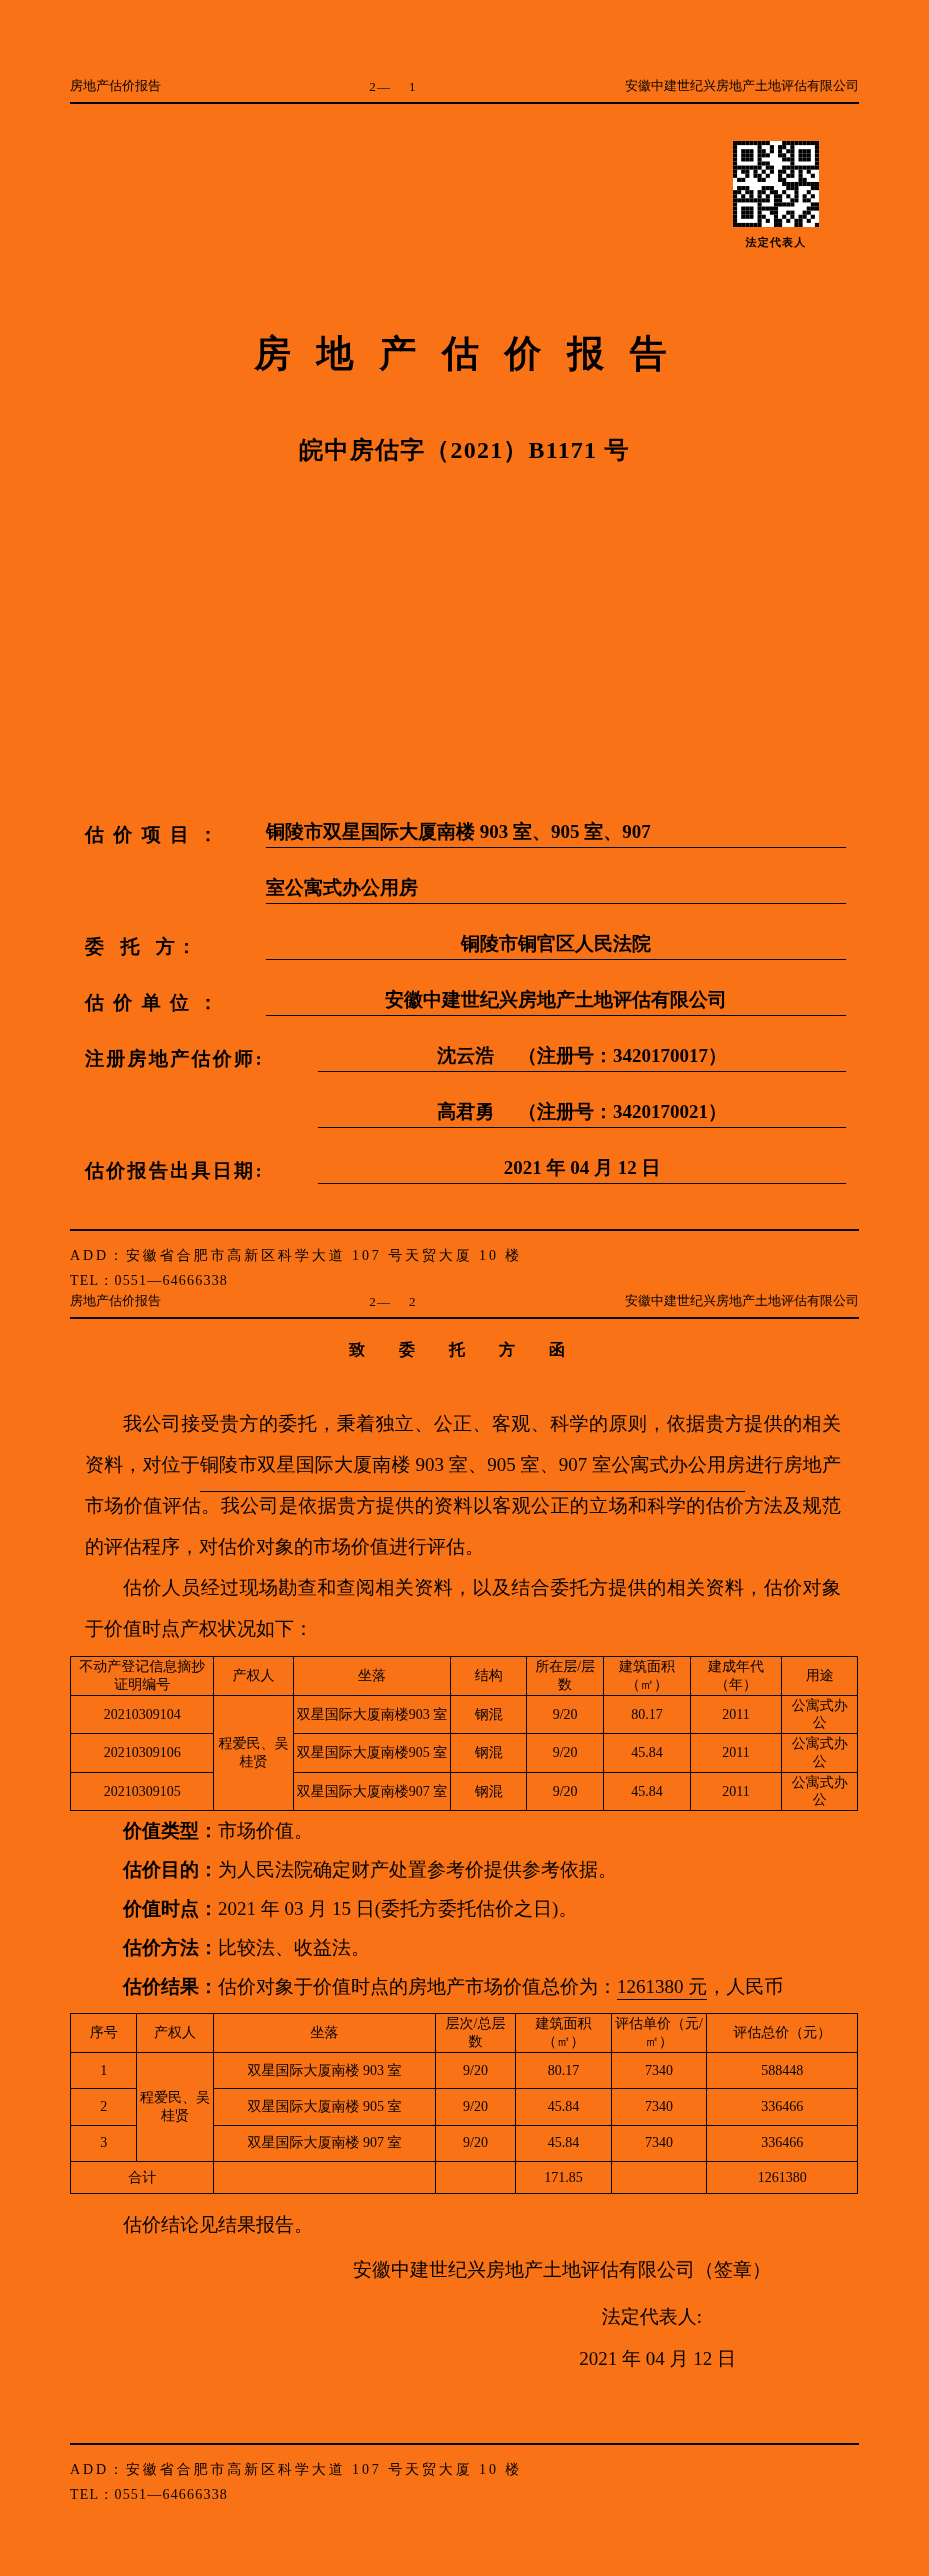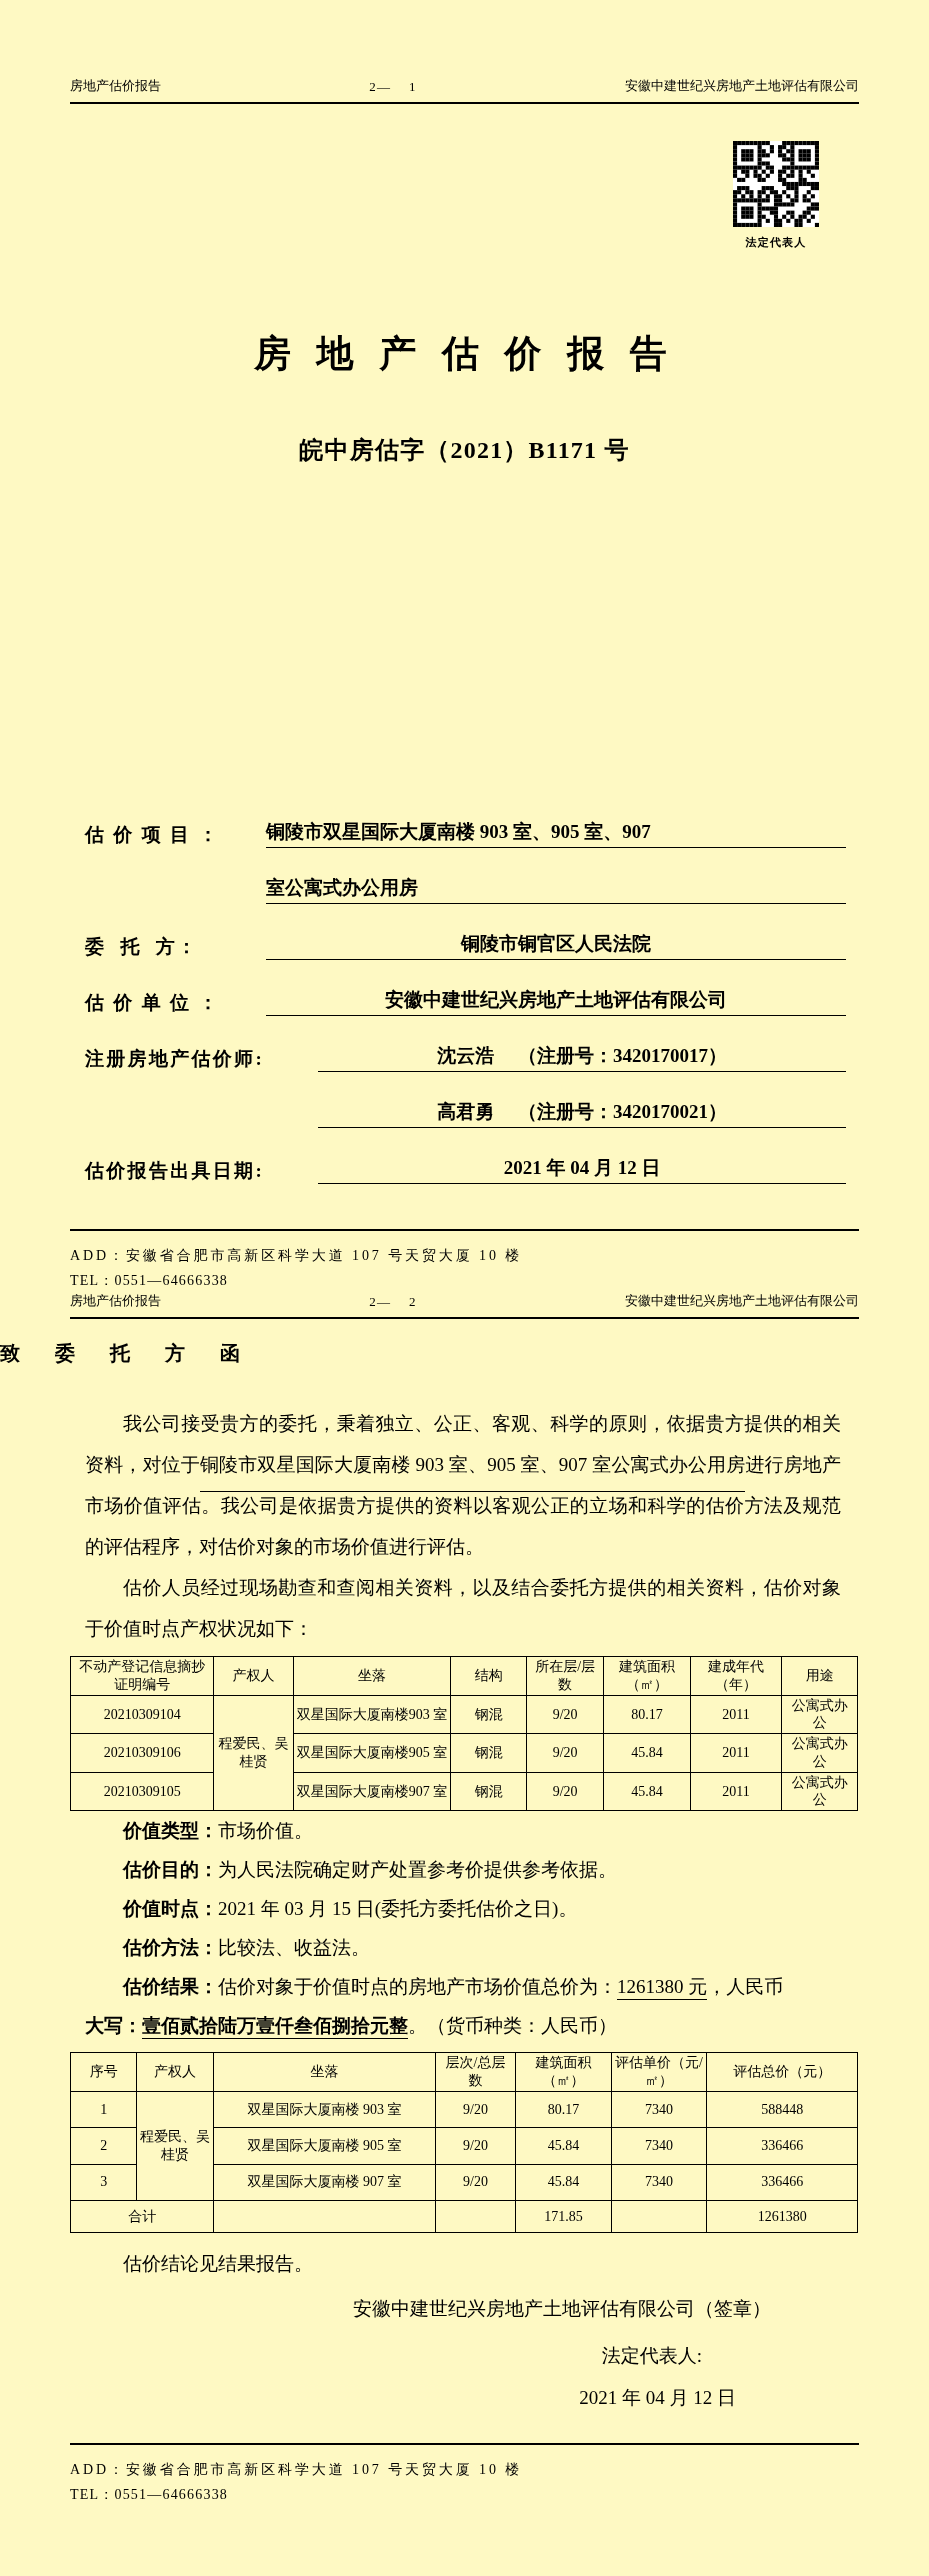--- a/index.html
+++ b/index.html
@@ -1,20 +1,20 @@
 <!DOCTYPE html>
 <html style="font-size:9.4px"><head>
 <meta charset="utf-8">
 <style>
   html,body{margin:0;padding:0;background:#fff;}
   body{
     width:929px;height:2576px;position:relative;overflow:hidden;
     font-family:"Liberation Serif","DejaVu Serif",serif;color:#000;
   }
-  .page{position:absolute;left:0;width:929px;height:1288px;background:#fef9c3;}
+  .page{position:absolute;left:0;width:929px;height:1288px;background:#f97316;}
   #page1{top:0;}
   #page2{top:1288px;}
 
   
   .pg-header{
     position:absolute;left:70px;right:70px;top:77px;
     display:flex;justify-content:space-between;align-items:flex-end;
     font-size:13px;border-bottom:2.3px solid #000;padding-bottom:7px;
   }
   .pg-header span{white-space:pre;}
@@ -47,22 +47,22 @@
   .flabel{white-space:pre;letter-spacing:2.3px;flex:none;}
   .flabel.w1{min-width:181px;}
   .flabel.w2{min-width:233px;}
   .fspacer1{flex:none;width:181px;}
   .fspacer2{flex:none;width:233px;}
   .fline{flex:1;border-bottom:1.8px solid #000;padding-bottom:2.3px;white-space:pre;text-align:center;}
   .fline.left{text-align:left;margin-top:32px;}
 
   
   .letter-title{
-    position:absolute;top:52px;left:0;width:100%;text-align:left;
-    font-size:20px;font-weight:700;letter-spacing:15px;white-space:pre;
+    position:absolute;top:52px;left:0;width:100%;text-align:center;
+    font-size:16px;font-weight:700;letter-spacing:15px;white-space:pre;
   }
   .content{position:absolute;top:115px;left:85px;right:88px;font-size:19px;}
   .salutation{font-weight:700;line-height:27px;margin-bottom:13px;}
   .para{line-height:41px;text-indent:2em;text-align:justify;}
   .seg-strong{font-weight:400;border-bottom:1.8px solid #000;padding-bottom:16px;}
   table{border-collapse:collapse;table-layout:fixed;width:calc(100% + 32px);margin-left:-14.6px;margin-top:7px;}
   th,td{
     border:1.2px solid #000;text-align:center;vertical-align:middle;
     font-weight:400;font-size:14px;line-height:17.6px;padding:1.2px 2.9px;height:33px;
     word-break:break-all;
@@ -451,23 +451,20 @@
     <div class="sec">
       <span class="sec-label">价值时点：</span><span>2021 年 03 月 15 日(委托方委托估价之日)。</span>
     </div>
     <div class="sec">
       <span class="sec-label">估价方法：</span><span>比较法、收益法。</span>
     </div>
     <div class="sec">
       <div class="l1">
         <span class="sec-label">估价结果：</span><span>估价对象于价值时点的房地产市场价值总价为：</span><span class="u-amount">1261380 元</span><span>，人民币</span>
       </div>
-      <div class="l2">
-        <span class="sec-label">大写：</span><span class="u-amount bold">壹佰贰拾陆万壹仟叁佰捌拾元整</span><span>。（货币种类：人民币）</span>
-      </div>
     </div>
 
     <table class="t2">
       <tbody>
           <tr>
         <th class="c0">序号</th>
         <th class="c1">产权人</th>
         <th class="c2">坐落</th>
         <th class="c3">层次/总层数</th>
         <th class="c4">建筑面积（㎡）</th>

